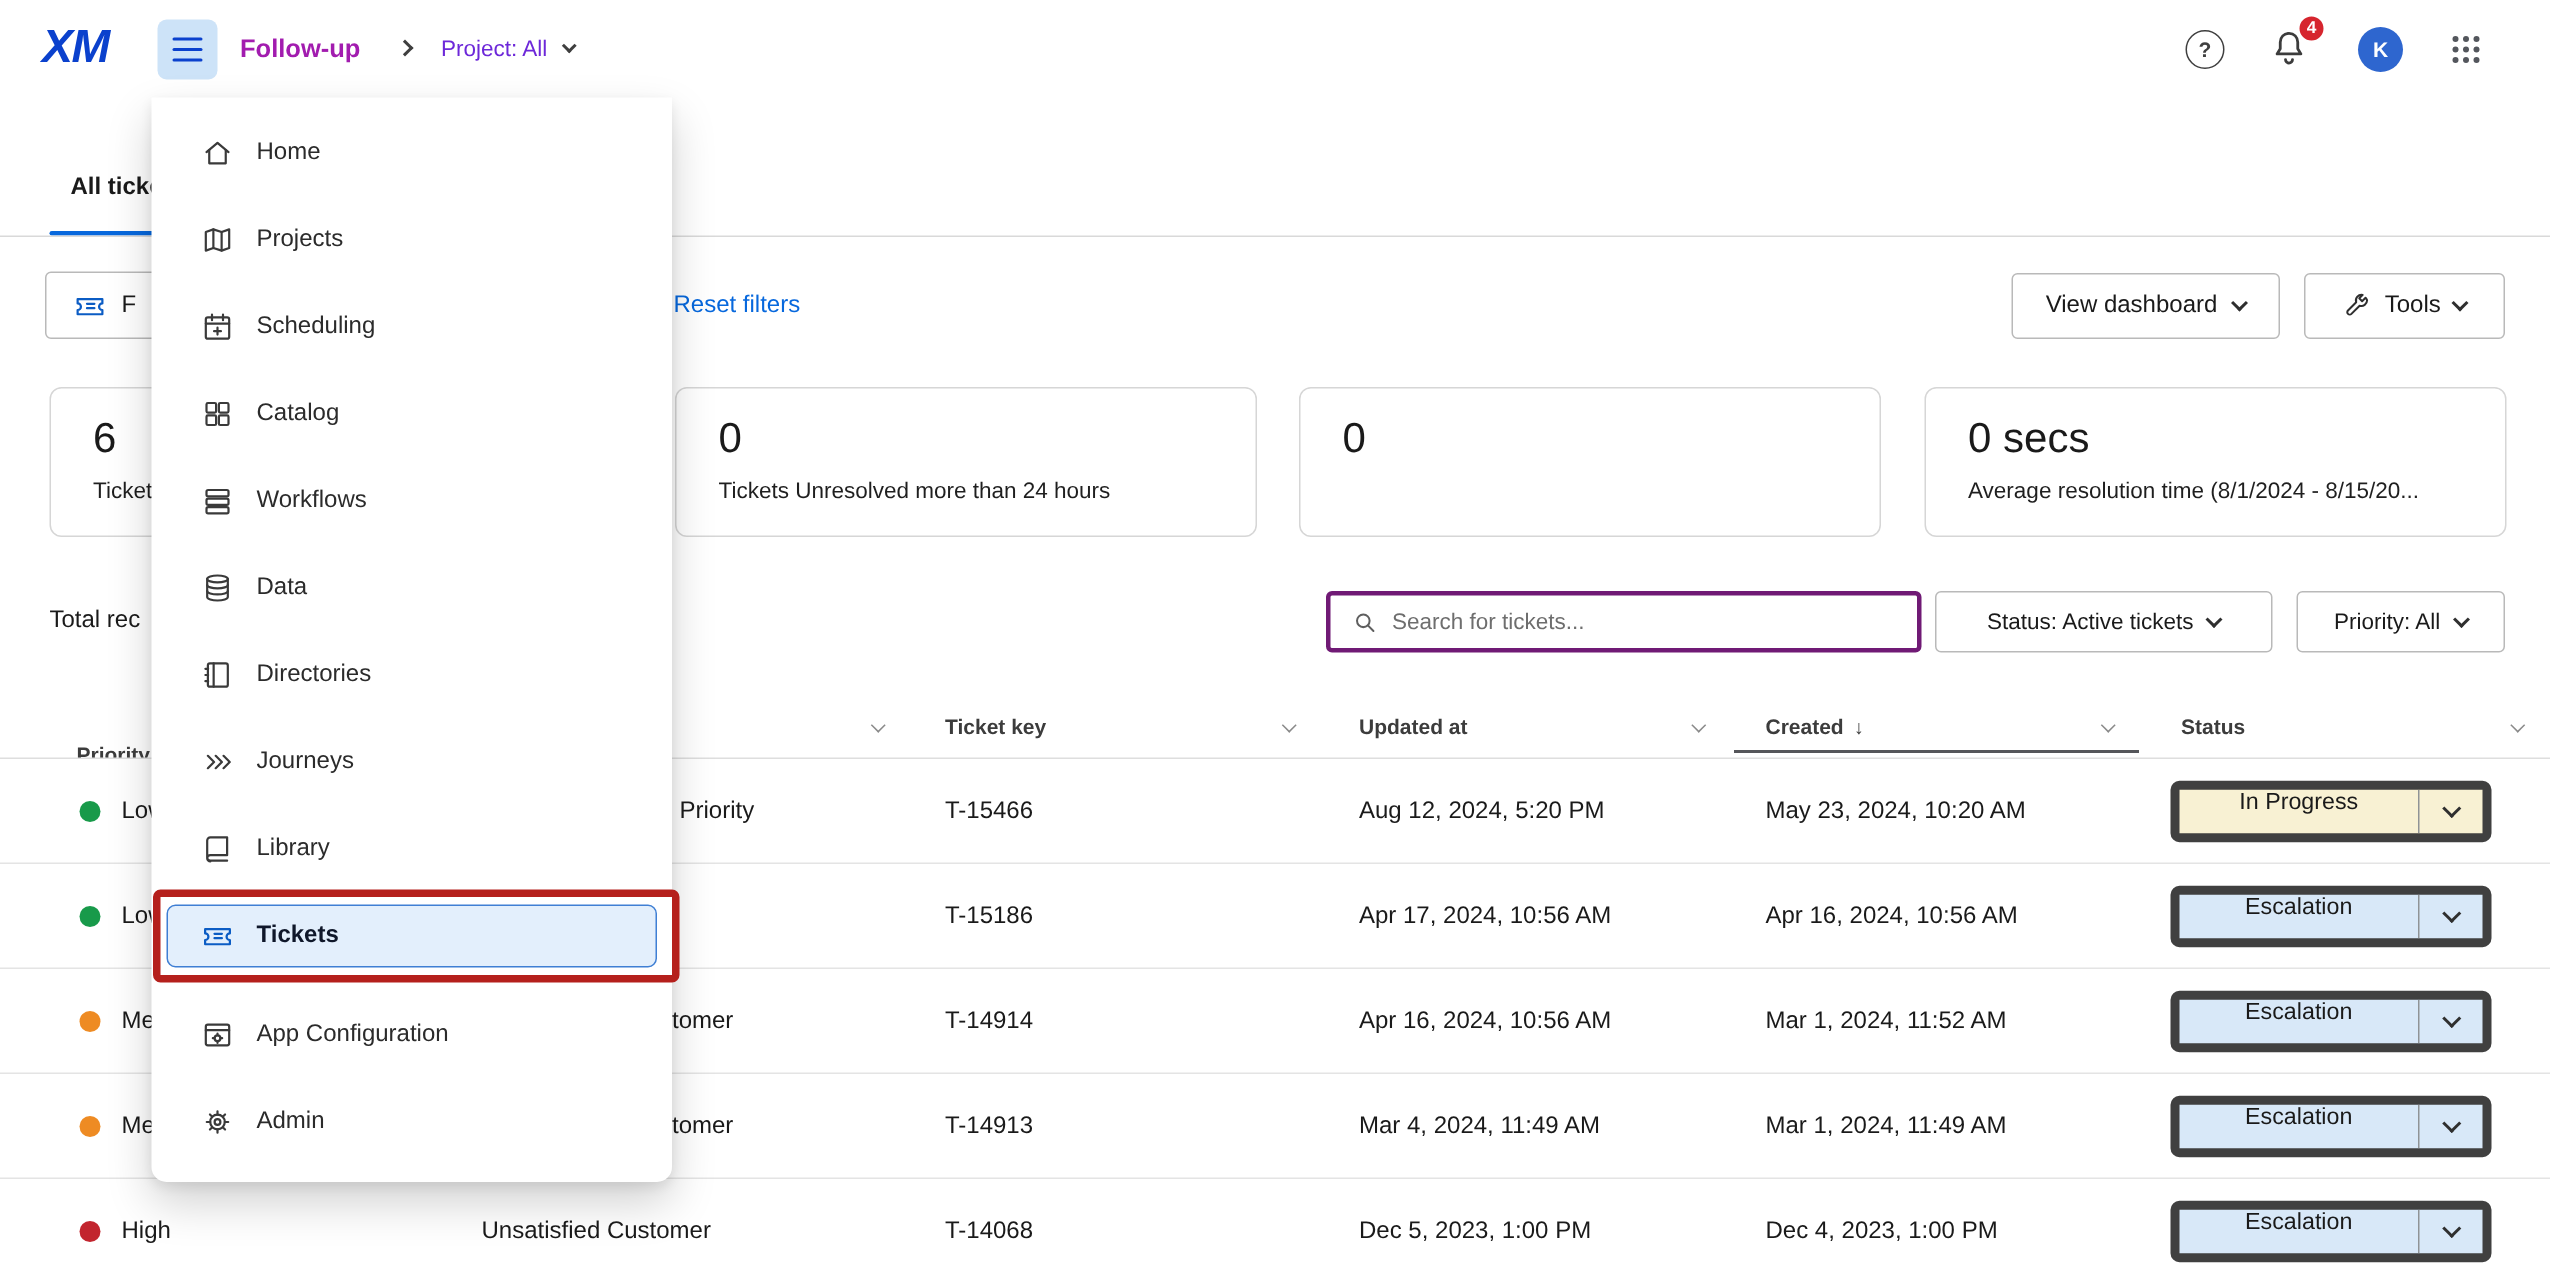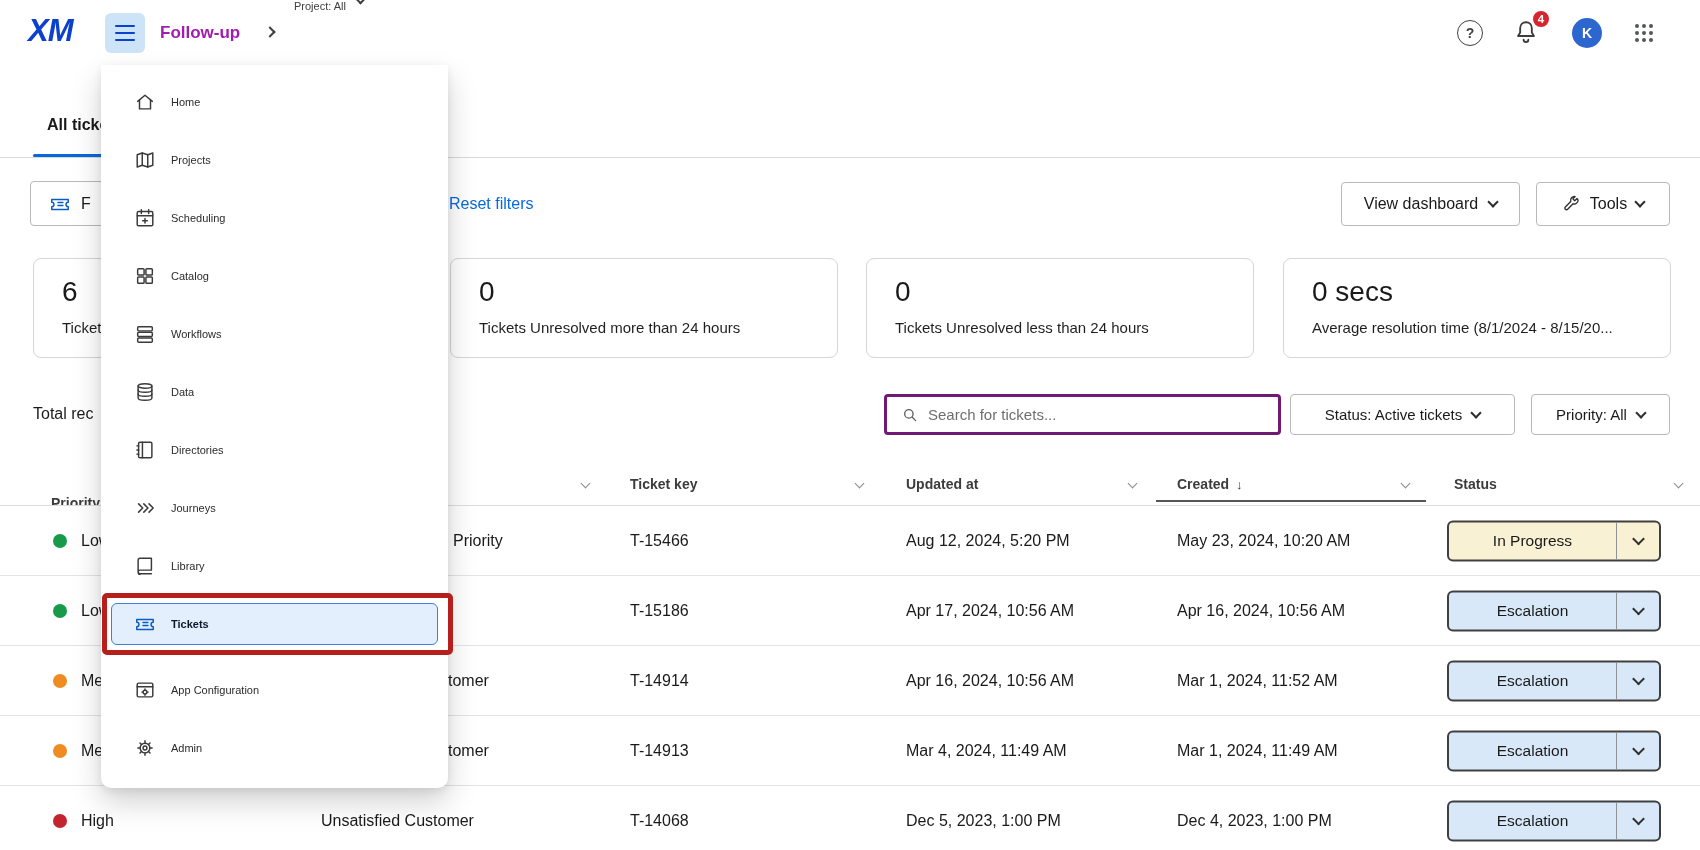--- a/index.html
+++ b/index.html
@@ -6,21 +6,21 @@
   body { font-family: "Liberation Sans", sans-serif; background: #fff; }
   .root { position: relative; width: 1700px; height: 850px; overflow: hidden; background: #fff; color: #1a1a1a; }
 
   
   .topbar { position: absolute; left: 0; top: 0; width: 1700px; height: 65px; background: #fff; z-index: 50; }
   .logo { position: absolute; left: 28px; top: 13px; font-size: 31px; font-weight: 800; font-style: italic; color: #0b41cd; letter-spacing: -1px; }
   .menu-btn { position: absolute; left: 105px; top: 13px; width: 40px; height: 40px; border-radius: 6px; background: #cde3f8; display: flex; flex-direction: column; justify-content: center; align-items: center; gap: 4.5px; cursor: pointer; border: none; }
   .menu-btn span { width: 20px; height: 2.6px; background: #0b41cd; border-radius: 1px; }
   .crumb-section { position: absolute; left: 160px; top: 0; height: 65px; display: flex; align-items: center; font-size: 17px; font-weight: 700; color: #a21caf; }
   .crumb-chev { position: absolute; left: 266px; top: 28px; width: 7px; height: 7px; border-color: #8a8a8a; border-width: 1.8px; }
-  .crumb-project { position: absolute; left: 294px; top: 0; height: 65px; display: flex; align-items: flex-start; gap: 11px; font-size: 11px; color: #404040; cursor: pointer; background: none; border: none; font-family: inherit; }
+  .crumb-project { position: absolute; left: 294px; top: 0; height: 65px; display: flex; align-items: center; gap: 11px; font-size: 15px; color: #6d28d9; cursor: pointer; background: none; border: none; font-family: inherit; }
   .help-btn { position: absolute; left: 1457px; top: 20px; width: 26px; height: 26px; border: 1.8px solid #3f3f3f; border-radius: 50%; display: flex; align-items: center; justify-content: center; font-size: 14px; font-weight: 700; color: #3f3f3f; cursor: pointer; background: #fff; }
   .bell { position: absolute; left: 1512px; top: 18px; width: 30px; height: 30px; cursor: pointer; }
   .bell-badge { position: absolute; left: 19px; top: -9px; min-width: 20px; height: 20px; border-radius: 10px; background: #d6252e; color: #fff; font-size: 11.5px; font-weight: 700; display: flex; align-items: center; justify-content: center; border: 2px solid #fff; }
   .avatar { position: absolute; left: 1572px; top: 18px; width: 30px; height: 30px; border-radius: 50%; background: #2e66cf; color: #fff; font-size: 14px; font-weight: 700; display: flex; align-items: center; justify-content: center; cursor: pointer; }
   .apps-grid { position: absolute; left: 1632px; top: 21px; width: 24px; height: 24px; cursor: pointer; }
 
   
   .chev { display: inline-block; width: 8px; height: 8px; border-right: 2px solid #3f3f3f; border-bottom: 2px solid #3f3f3f; transform: rotate(45deg); }
   .chev.right { transform: rotate(-45deg); }
 
@@ -59,33 +59,33 @@
 
   #rows { position: absolute; left: 0; top: 0; width: 1700px; }
   .t-row { position: absolute; left: 0; width: 1700px; height: 70px; border-bottom: 1px solid #e4e4e4; background: #fff; }
   .cell { position: absolute; top: 50%; transform: translateY(-50%); font-size: 16px; color: #1a1a1a; white-space: nowrap; }
   .c-pr  { left: 81px; }
   .c-sub { left: 321px; }
   .c-key { left: 630px; }
   .c-upd { left: 906px; }
   .c-cre { left: 1177px; }
   .dot { position: absolute; left: 53px; top: 50%; transform: translateY(-50%); width: 14px; height: 14px; border-radius: 50%; }
-  .badge { position: absolute; left: 1447px; top: 50%; transform: translateY(-50%); width: 214px; height: 41px; border: 2px solid #404040; border-radius: 6px; display: flex; align-items: center; cursor: pointer; overflow: hidden; }
+  .badge { position: absolute; left: 1447px; top: 50%; transform: translateY(-50%); width: 214px; height: 41px; border: 6px solid #404040; border-radius: 6px; display: flex; cursor: pointer; overflow: hidden; }
   .badge-label { flex: 1; text-align: center; font-size: 15.5px; color: #1a1a1a; }
   .badge-sep { width: 1px; align-self: stretch; background: #8f9396; }
   .badge-right { width: 42px; align-self: stretch; display: flex; align-items: center; justify-content: center; }
   .badge-chev { width: 9px; height: 9px; border-color: #2f2f2f; margin-top: -4px; }
 
   
   .menu { position: absolute; left: 101px; top: 65px; width: 347px; height: 723px; background: #fff; z-index: 60; border-radius: 0 0 10px 10px; box-shadow: 0 14px 30px rgba(0,0,0,.18), 0 3px 8px rgba(0,0,0,.08); padding-top: 8px; }
   .menu-item { height: 58px; padding: 0 10px; cursor: pointer; }
   .mi-inner { height: 100%; display: flex; align-items: center; gap: 15px; padding-left: 22px; border-radius: 6px; border: 1px solid transparent; }
   .menu-item.active .mi-inner { height: 42px; margin-top: 8px; background: #e3effc; border-color: #3f7fd4; }
   .mi-icon { width: 22px; height: 22px; display: flex; align-items: center; justify-content: center; flex: none; }
-  .mi-label { font-size: 11px; color: #2b2b2b; white-space: nowrap; }
+  .mi-label { font-size: 16px; color: #2b2b2b; white-space: nowrap; }
   .menu-item.active .mi-label { color: #0f172a; font-weight: 700; }
 
   .annotation { position: absolute; left: 102px; top: 593px; width: 351px; height: 62px; border: 5px solid #b5201c; border-radius: 5px; z-index: 70; pointer-events: none; }
 </style>
 </head>
 <body>
 
 <div class="root">
 
   <div>
@@ -122,21 +122,20 @@
         <div class="stat-card" style="left: 33px;">
           <div class="stat-value">6</div>
           <div class="stat-label">Ticket</div>
         </div>
         <div class="stat-card" style="left: 450px;">
           <div class="stat-value">0</div>
           <div class="stat-label">Tickets Unresolved more than 24 hours</div>
         </div>
         <div class="stat-card" style="left: 866px;">
           <div class="stat-value">0</div>
-          <div class="stat-label">Tickets Unresolved less than 24 hours</div>
         </div>
         <div class="stat-card" style="left: 1283px;">
           <div class="stat-value">0 secs</div>
           <div class="stat-label">Average resolution time (8/1/2024 - 8/15/20...</div>
         </div>
       </div>
 
     <div class="total-rec">Total rec</div>
 
     <div class="search-box">

